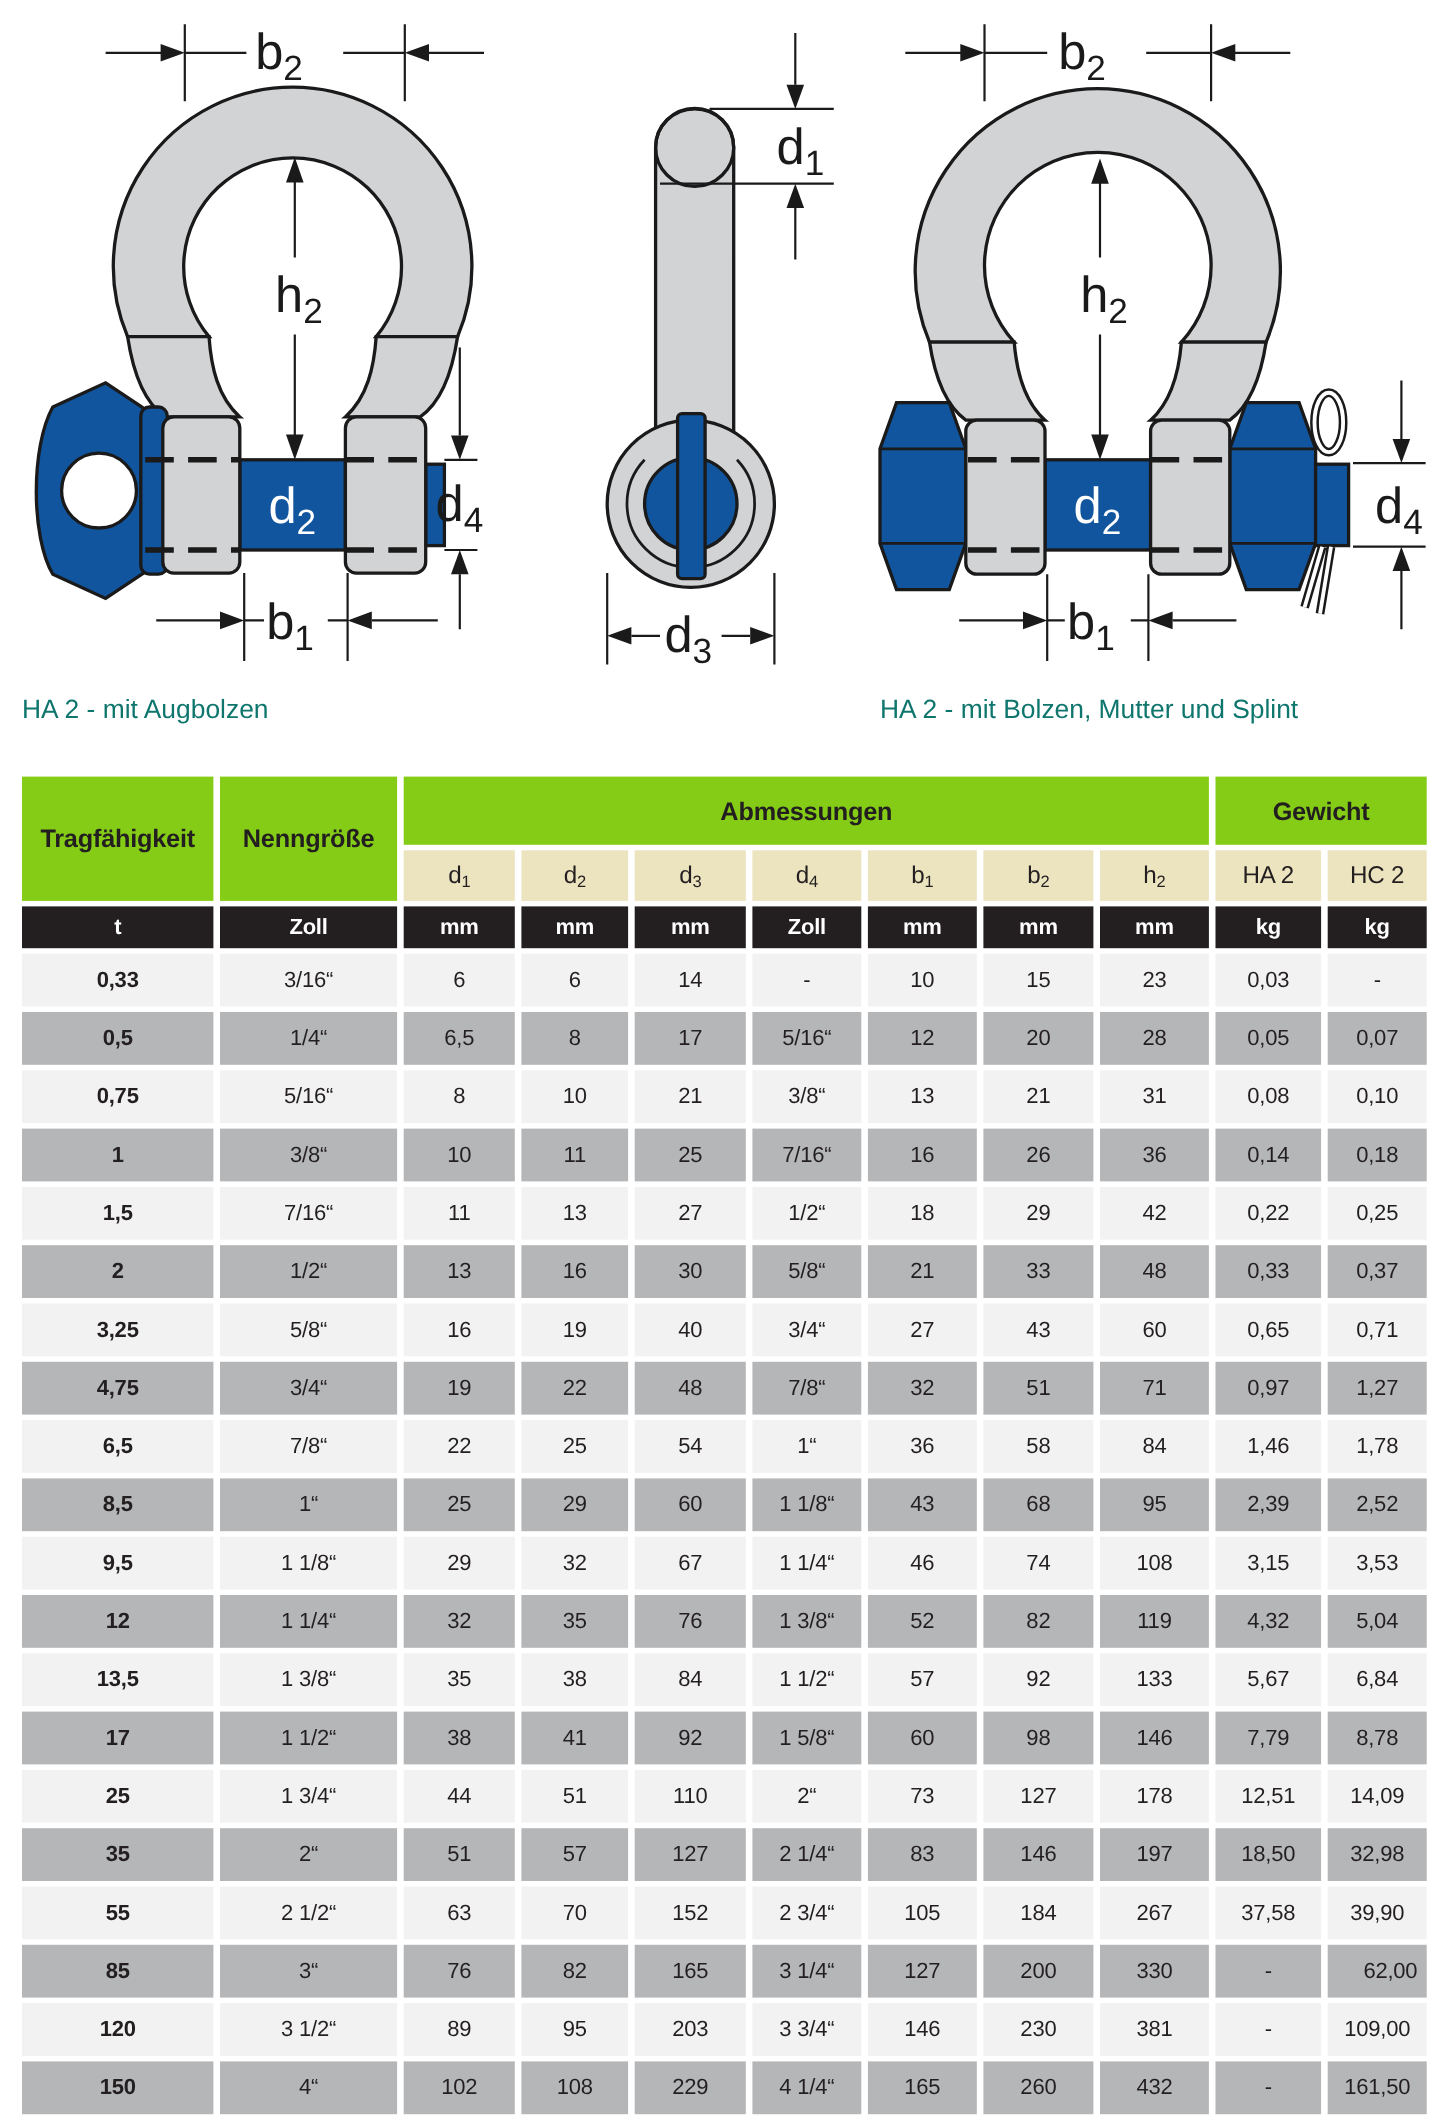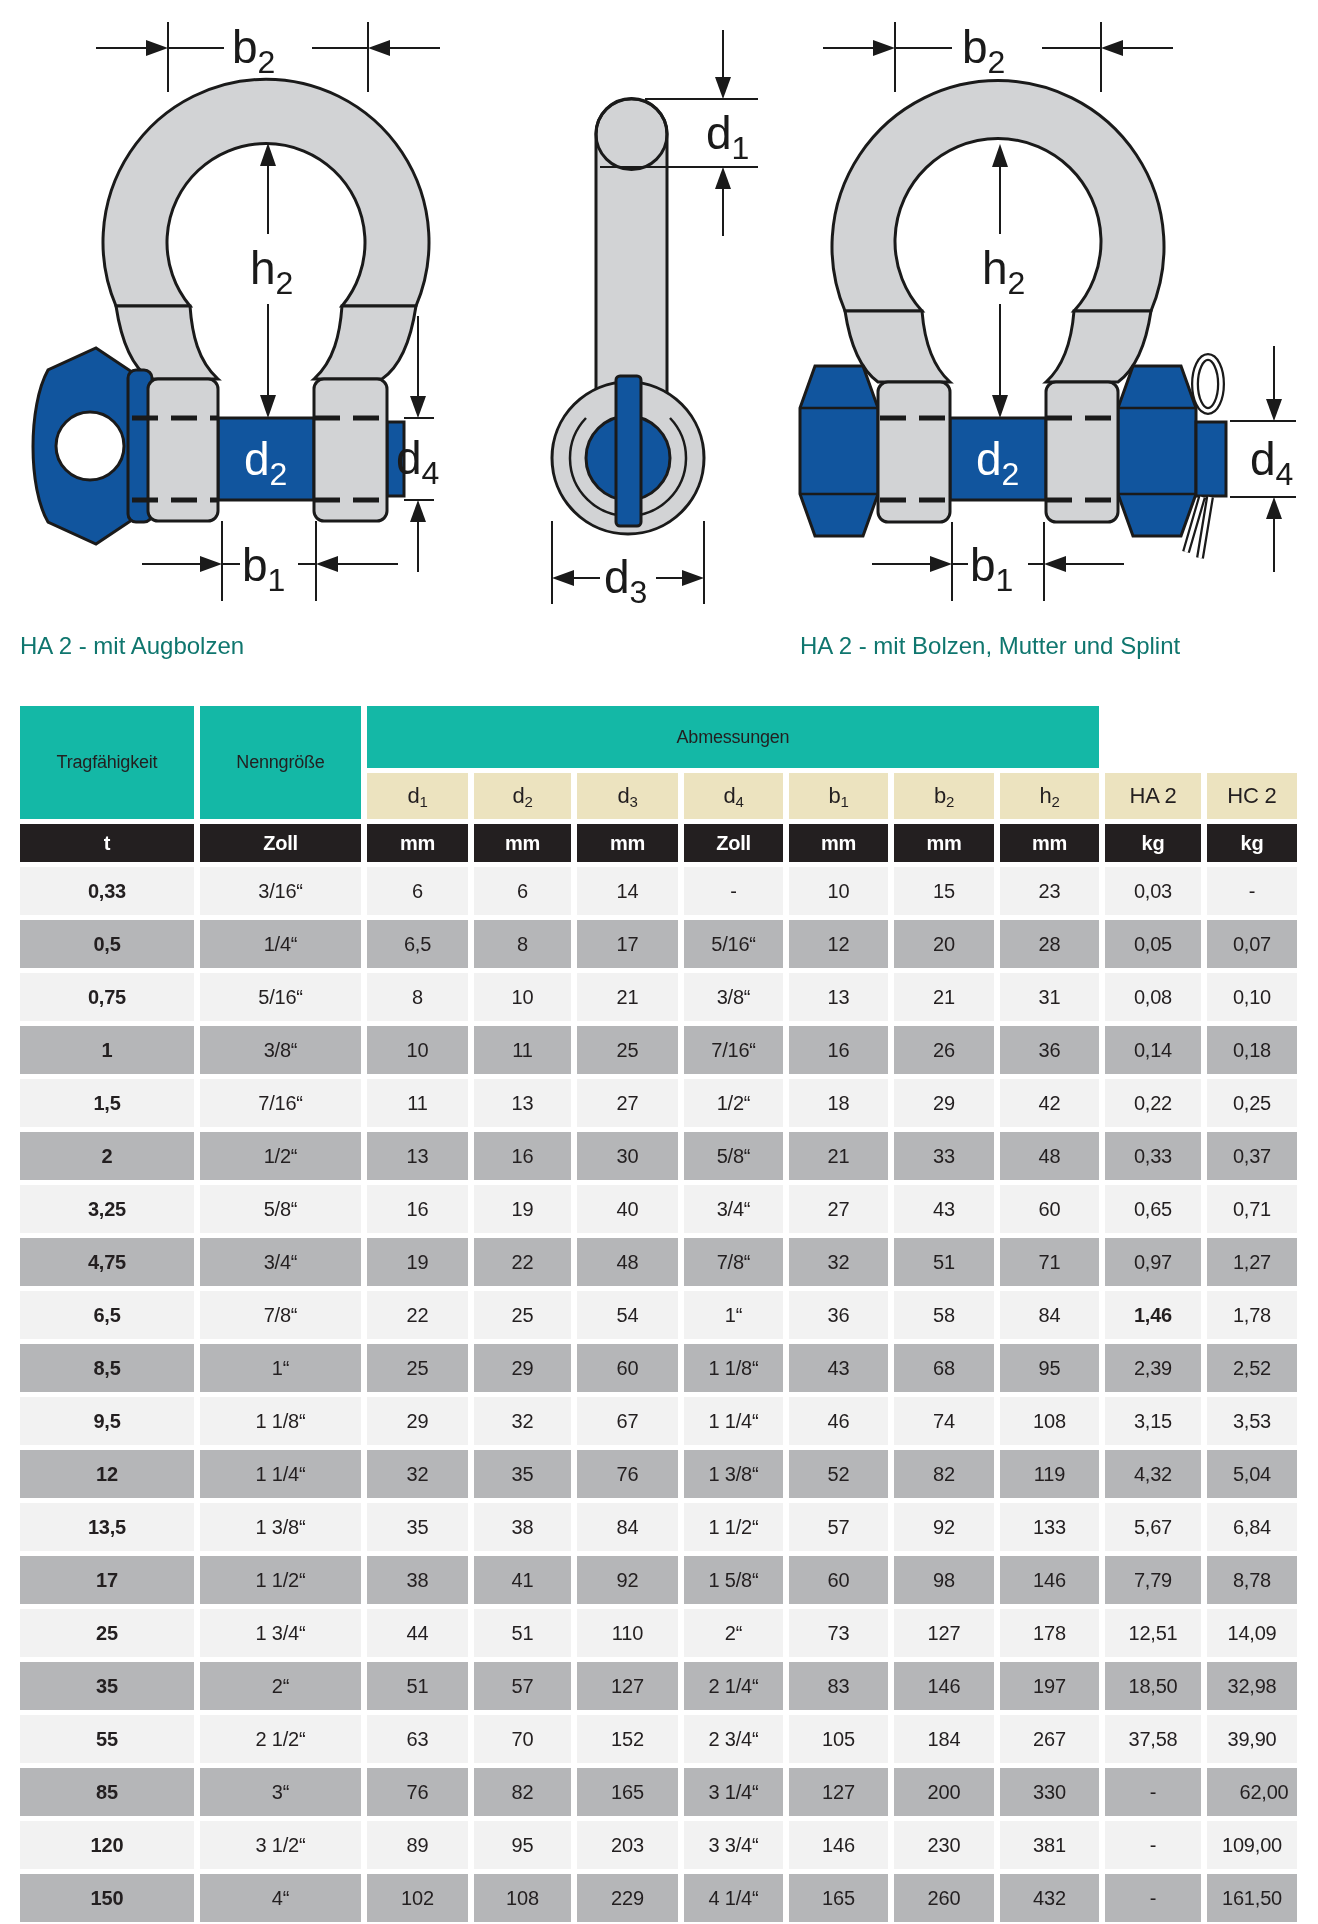--- a/index.html
+++ b/index.html
@@ -25,21 +25,21 @@
   #cap-right{left:800px;top:632px;}
   
   #spec-table{
     position:absolute;left:20px;top:706px;
     display:grid;
     grid-template-columns:174px 161px 101px 97px 101px 99px 99px 100px 99px 96px 90px;
     grid-template-rows:62px 46px 38px repeat(20,48px);
     gap:5px 6px;background:#ffffff;
   }
   .cell{display:flex;align-items:center;justify-content:center;font-size:20px;letter-spacing:-0.2px;}
-  .hd{background:#14b8a6;font-weight:normal;font-size:18px;}
+  .hd{background:#84cc16;font-weight:bold;font-size:23px;}
   .sh{background:#ece3bf;font-size:22px;}
   .sh .subsc{font-size:15px;transform:translateY(5px);}
   .un{background:#231f20;color:#ffffff;font-weight:bold;font-size:20px;}
   .lt{background:#f2f2f2;}
   .gr{background:#b5b6b8;}
   .fw{font-weight:bold;}
 </style>
 </head>
 <body>
 
@@ -157,20 +157,21 @@
 </svg>
 </div>
 
 <div class="caption" id="cap-left">HA 2 - mit Augbolzen</div>
 <div class="caption" id="cap-right">HA 2 - mit Bolzen, Mutter und Splint</div>
 
 <div id="spec-table">
     <div class="cell hd" style="grid-area: 1 / 2 / span 2;">Nenngröße</div>
     <div class="cell hd" style="grid-area: 1 / 1 / span 2;">Tragfähigkeit</div>
     <div class="cell hd" style="grid-area: 1 / 3 / auto / span 7;">Abmessungen</div>
+    <div class="cell hd" style="grid-area: 1 / 10 / auto / span 2;">Gewicht</div>
     <div class="cell sh" style="grid-area: 2 / 3;">
       <span>d</span>
       <span class="subsc">1</span>
     </div>
     <div class="cell sh" style="grid-area: 2 / 4;">
       <span>d</span>
       <span class="subsc">2</span>
     </div>
     <div class="cell sh" style="grid-area: 2 / 5;">
       <span>d</span>
@@ -301,21 +302,21 @@
     <div class="cell gr" style="grid-area: 11 / 11;">1,27</div>
     <div class="cell lt fw" style="grid-area: 12 / 1;">6,5</div>
     <div class="cell lt" style="grid-area: 12 / 2;">7/8“</div>
     <div class="cell lt" style="grid-area: 12 / 3;">22</div>
     <div class="cell lt" style="grid-area: 12 / 4;">25</div>
     <div class="cell lt" style="grid-area: 12 / 5;">54</div>
     <div class="cell lt" style="grid-area: 12 / 6;">1“</div>
     <div class="cell lt" style="grid-area: 12 / 7;">36</div>
     <div class="cell lt" style="grid-area: 12 / 8;">58</div>
     <div class="cell lt" style="grid-area: 12 / 9;">84</div>
-    <div class="cell lt" style="grid-area: 12 / 10; font-weight: bold;">1,46</div>
+    <div class="cell lt" style="grid-area: 12 / 10;">1,46</div>
     <div class="cell lt" style="grid-area: 12 / 11;">1,78</div>
     <div class="cell gr fw" style="grid-area: 13 / 1;">8,5</div>
     <div class="cell gr" style="grid-area: 13 / 2;">1“</div>
     <div class="cell gr" style="grid-area: 13 / 3;">25</div>
     <div class="cell gr" style="grid-area: 13 / 4;">29</div>
     <div class="cell gr" style="grid-area: 13 / 5;">60</div>
     <div class="cell gr" style="grid-area: 13 / 6;">1 1/8“</div>
     <div class="cell gr" style="grid-area: 13 / 7;">43</div>
     <div class="cell gr" style="grid-area: 13 / 8;">68</div>
     <div class="cell gr" style="grid-area: 13 / 9;">95</div>

